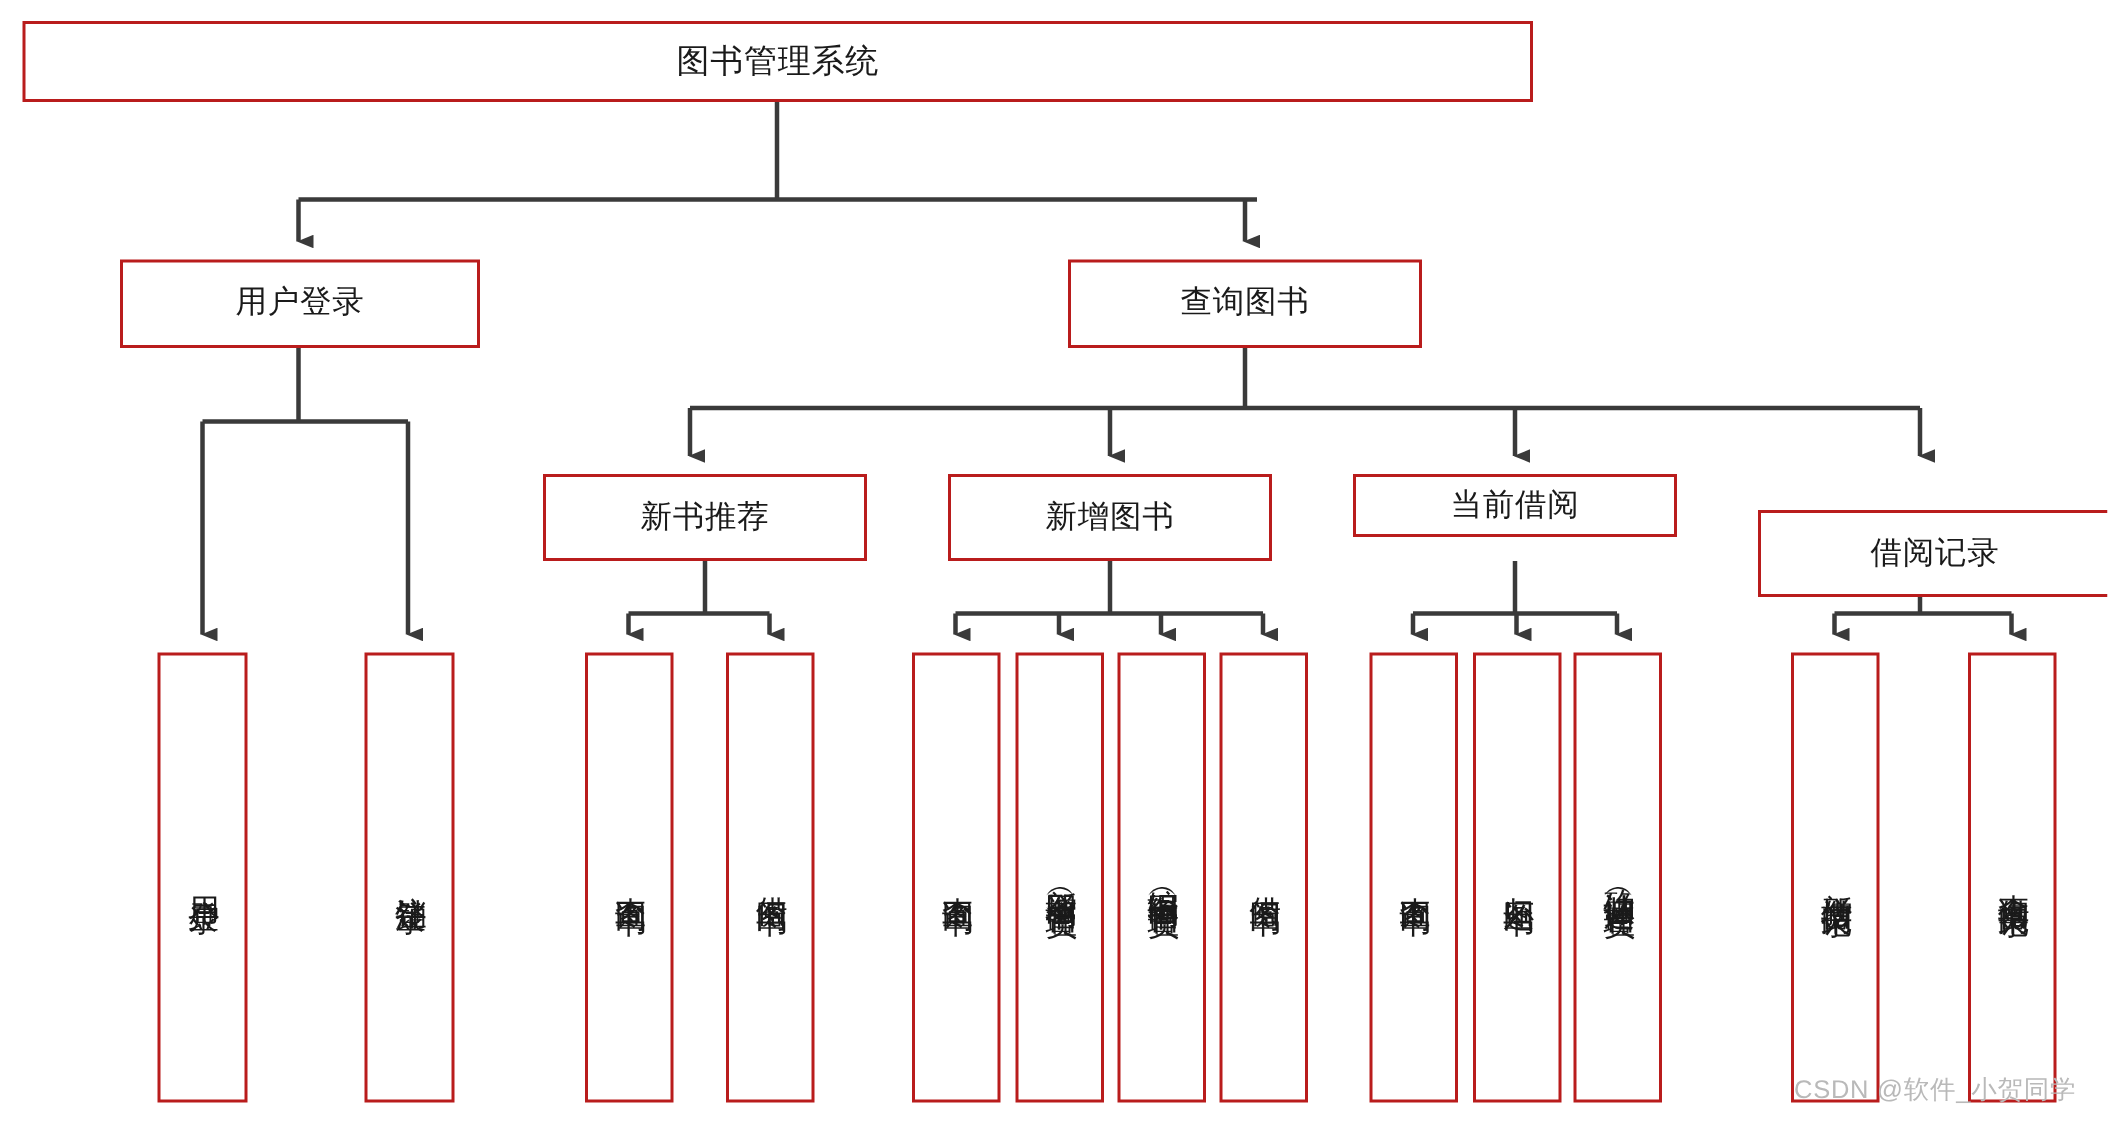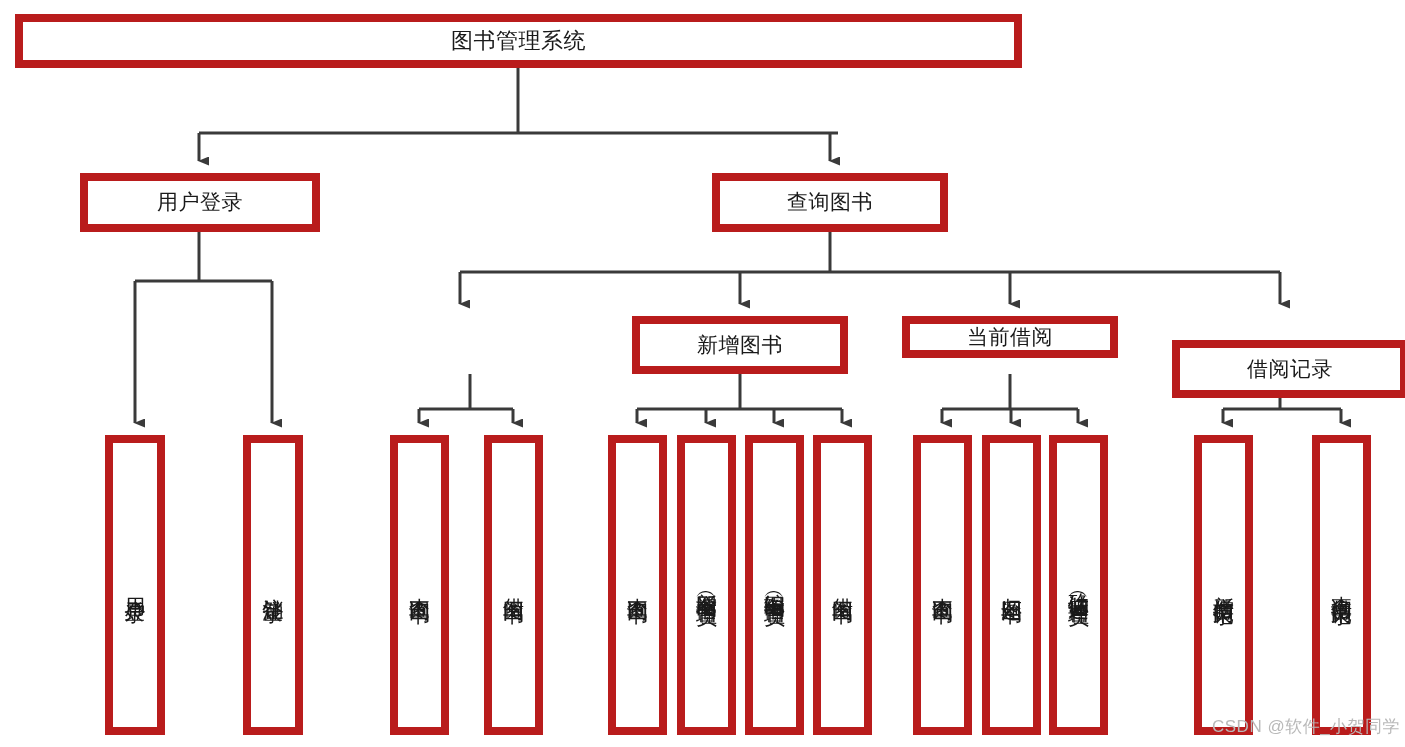--- a/index.html
+++ b/index.html
@@ -22,21 +22,21 @@
     left: 0;
     top: 0;
     width: 1405px;
     height: 747px;
     pointer-events: none;
   }
   .node {
     position: absolute;
     box-sizing: border-box;
     background: #ffffff;
-    border: 8px solid #b91c1c;
+    border: 2px solid #b91c1c;
     display: flex;
     align-items: center;
     justify-content: center;
     color: #1a1a1a;
   }
   .node .label {
     display: block;
     text-align: center;
     line-height: 1.18;
     letter-spacing: 0.5px;
@@ -125,20 +125,23 @@
     <span class="label">图书管理系统</span>
   </div>
 
   <div class="node horiz" style="left:80px; top:173px; width:240px; height:59px;">
     <span class="label">用户登录</span>
   </div>
   <div class="node horiz" style="left:712px; top:173px; width:236px; height:59px;">
     <span class="label">查询图书</span>
   </div>
 
+  <div class="node horiz" style="left:362px; top:316px; width:216px; height:58px;">
+    <span class="label">新书推荐</span>
+  </div>
   <div class="node horiz" style="left:632px; top:316px; width:216px; height:58px;">
     <span class="label">新增图书</span>
   </div>
   <div class="node horiz" style="left:902px; top:316px; width:216px; height:42px;">
     <span class="label">当前借阅</span>
   </div>
   <div class="node horiz" style="left:1172px; top:316px; width:236px; height:58px;margin-top:24px;">
     <span class="label">借阅记录</span>
   </div>
 
@@ -179,15 +182,15 @@
     <span class="label">确认归还（管理员）</span>
   </div>
 
   <div class="node vert" style="left:1194px; top:435px; width:59px; height:300px;">
     <span class="label">新增借阅记录</span>
   </div>
   <div class="node vert" style="left:1312px; top:435px; width:59px; height:300px;">
     <span class="label">查询借阅记录</span>
   </div>
 
-  <div class="watermark" style="left:1196px; top:715px;padding-left:16px;">CSDN @软件_小贺同学</div>
+  <div class="watermark" style="left:1196px; top:715px;">CSDN @软件_小贺同学</div>
 
 </div>
 
 </body></html>

